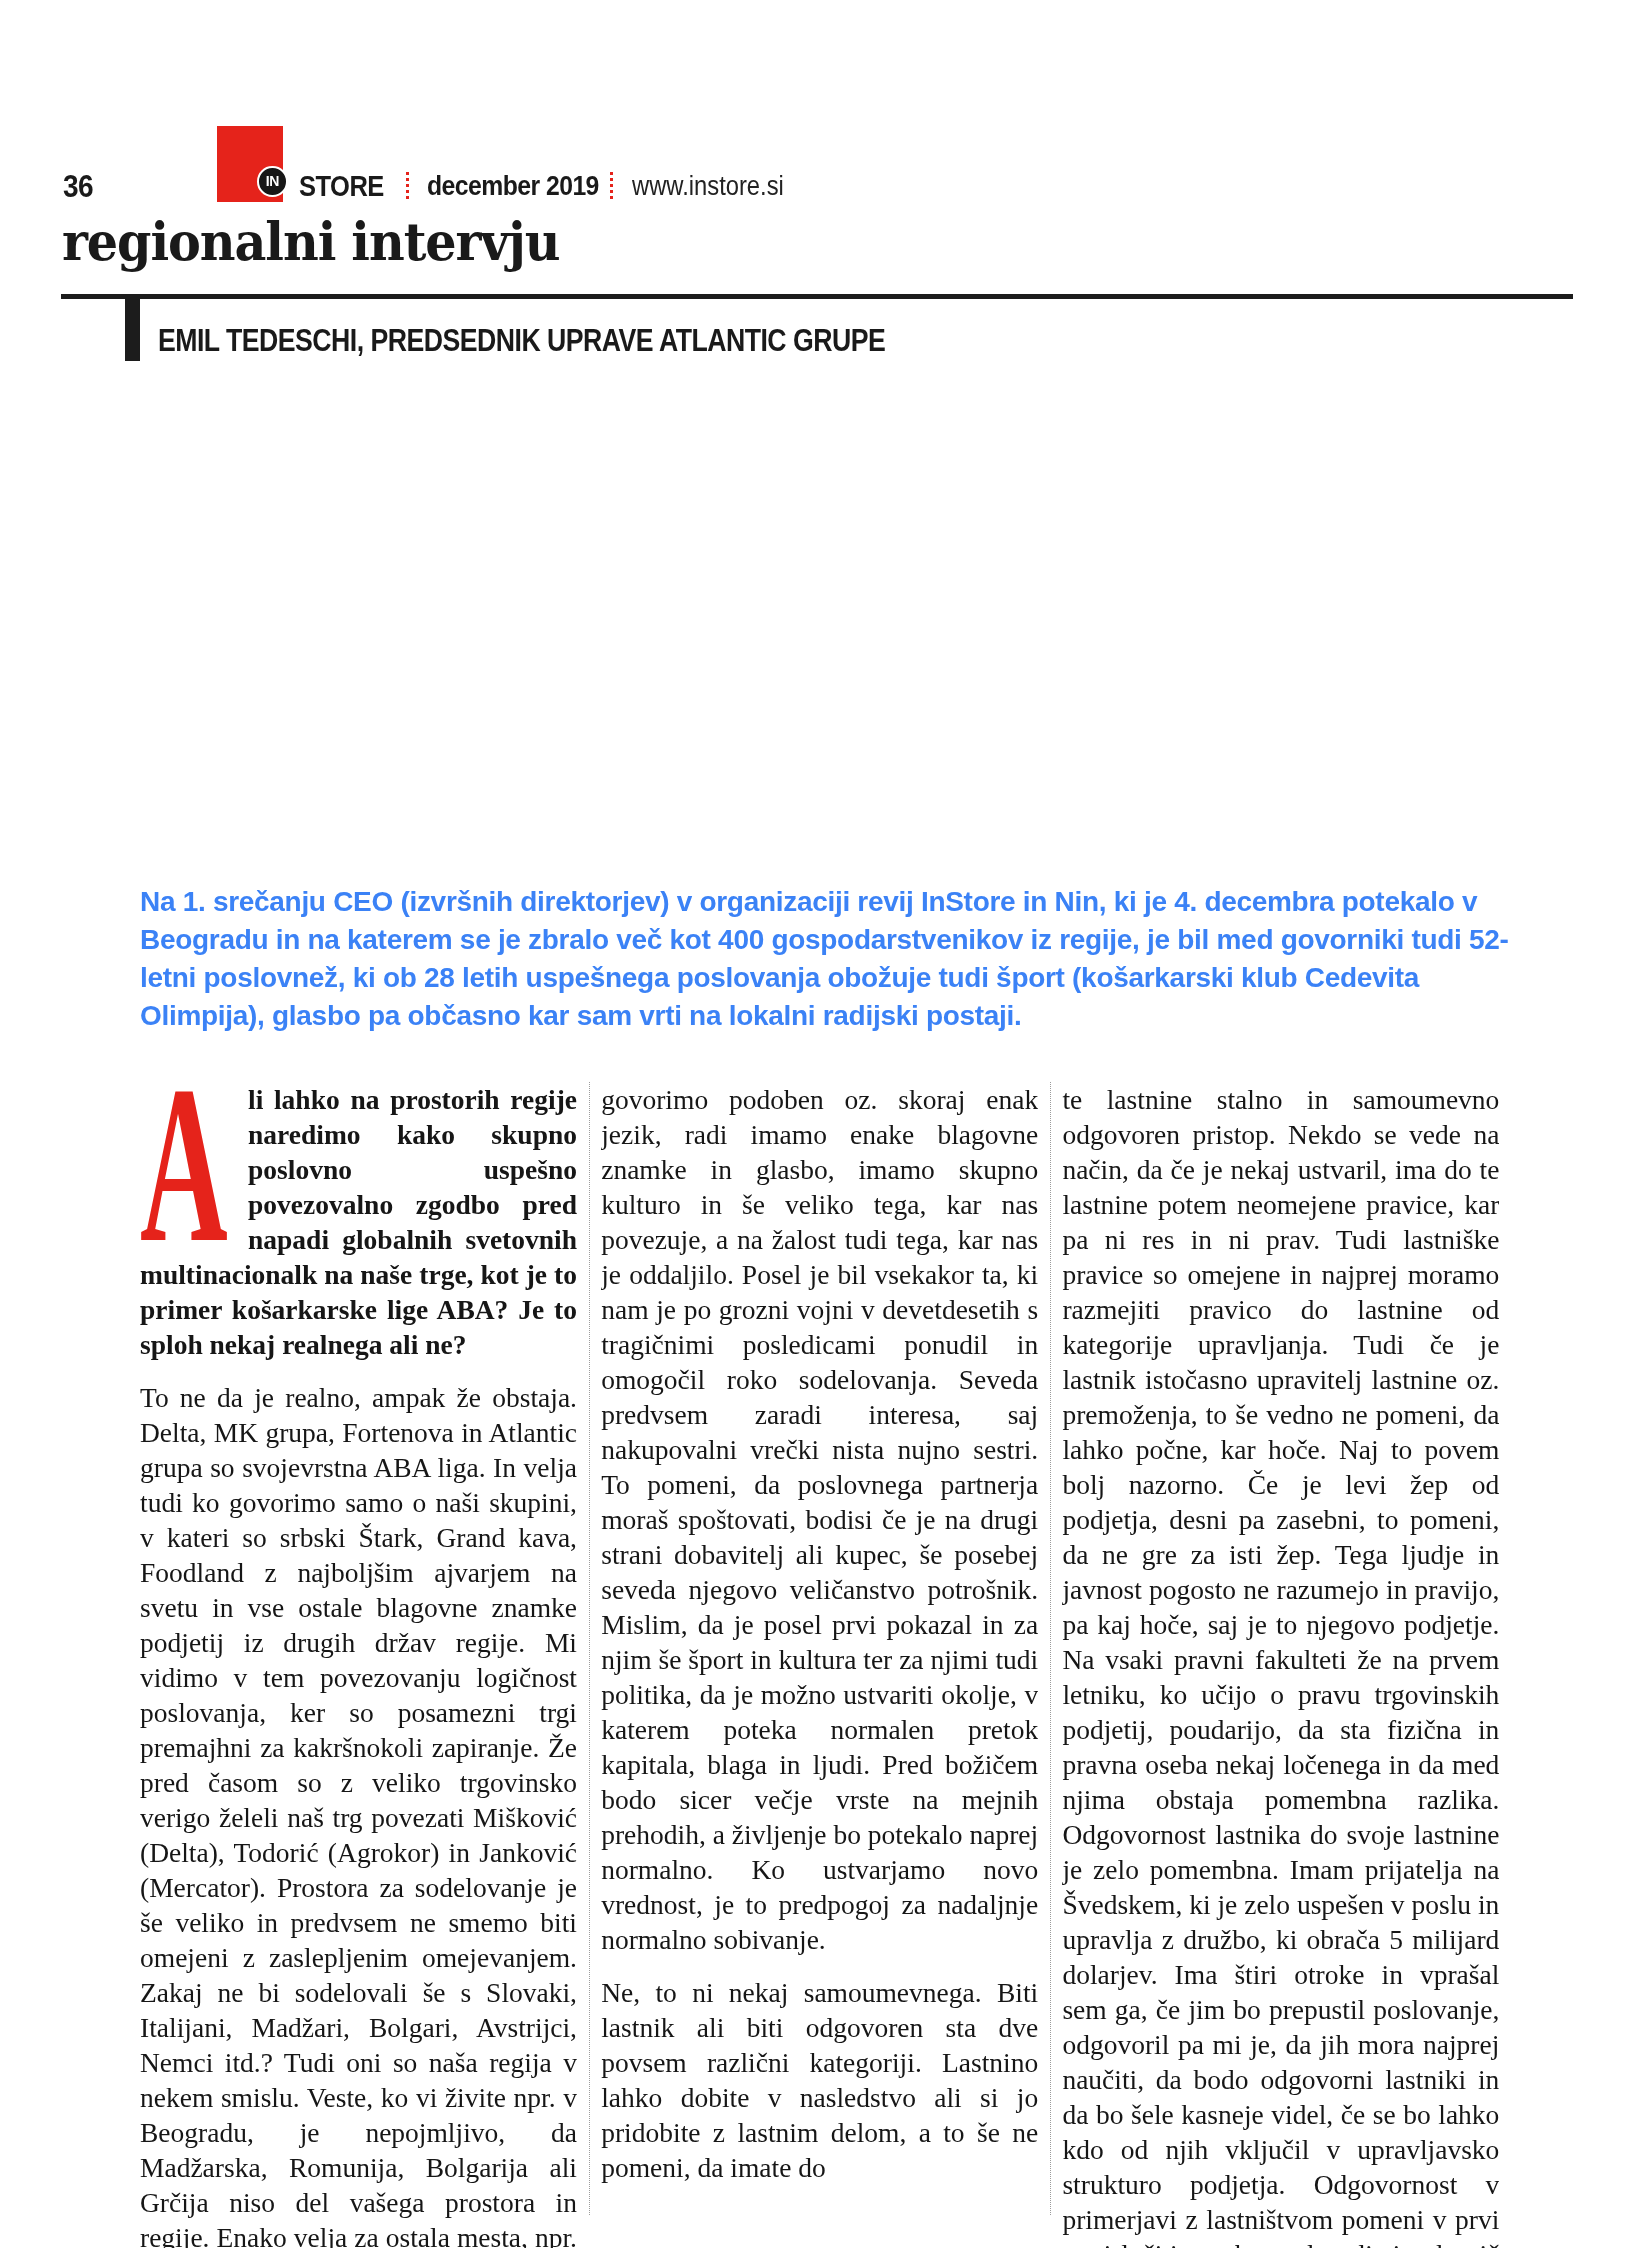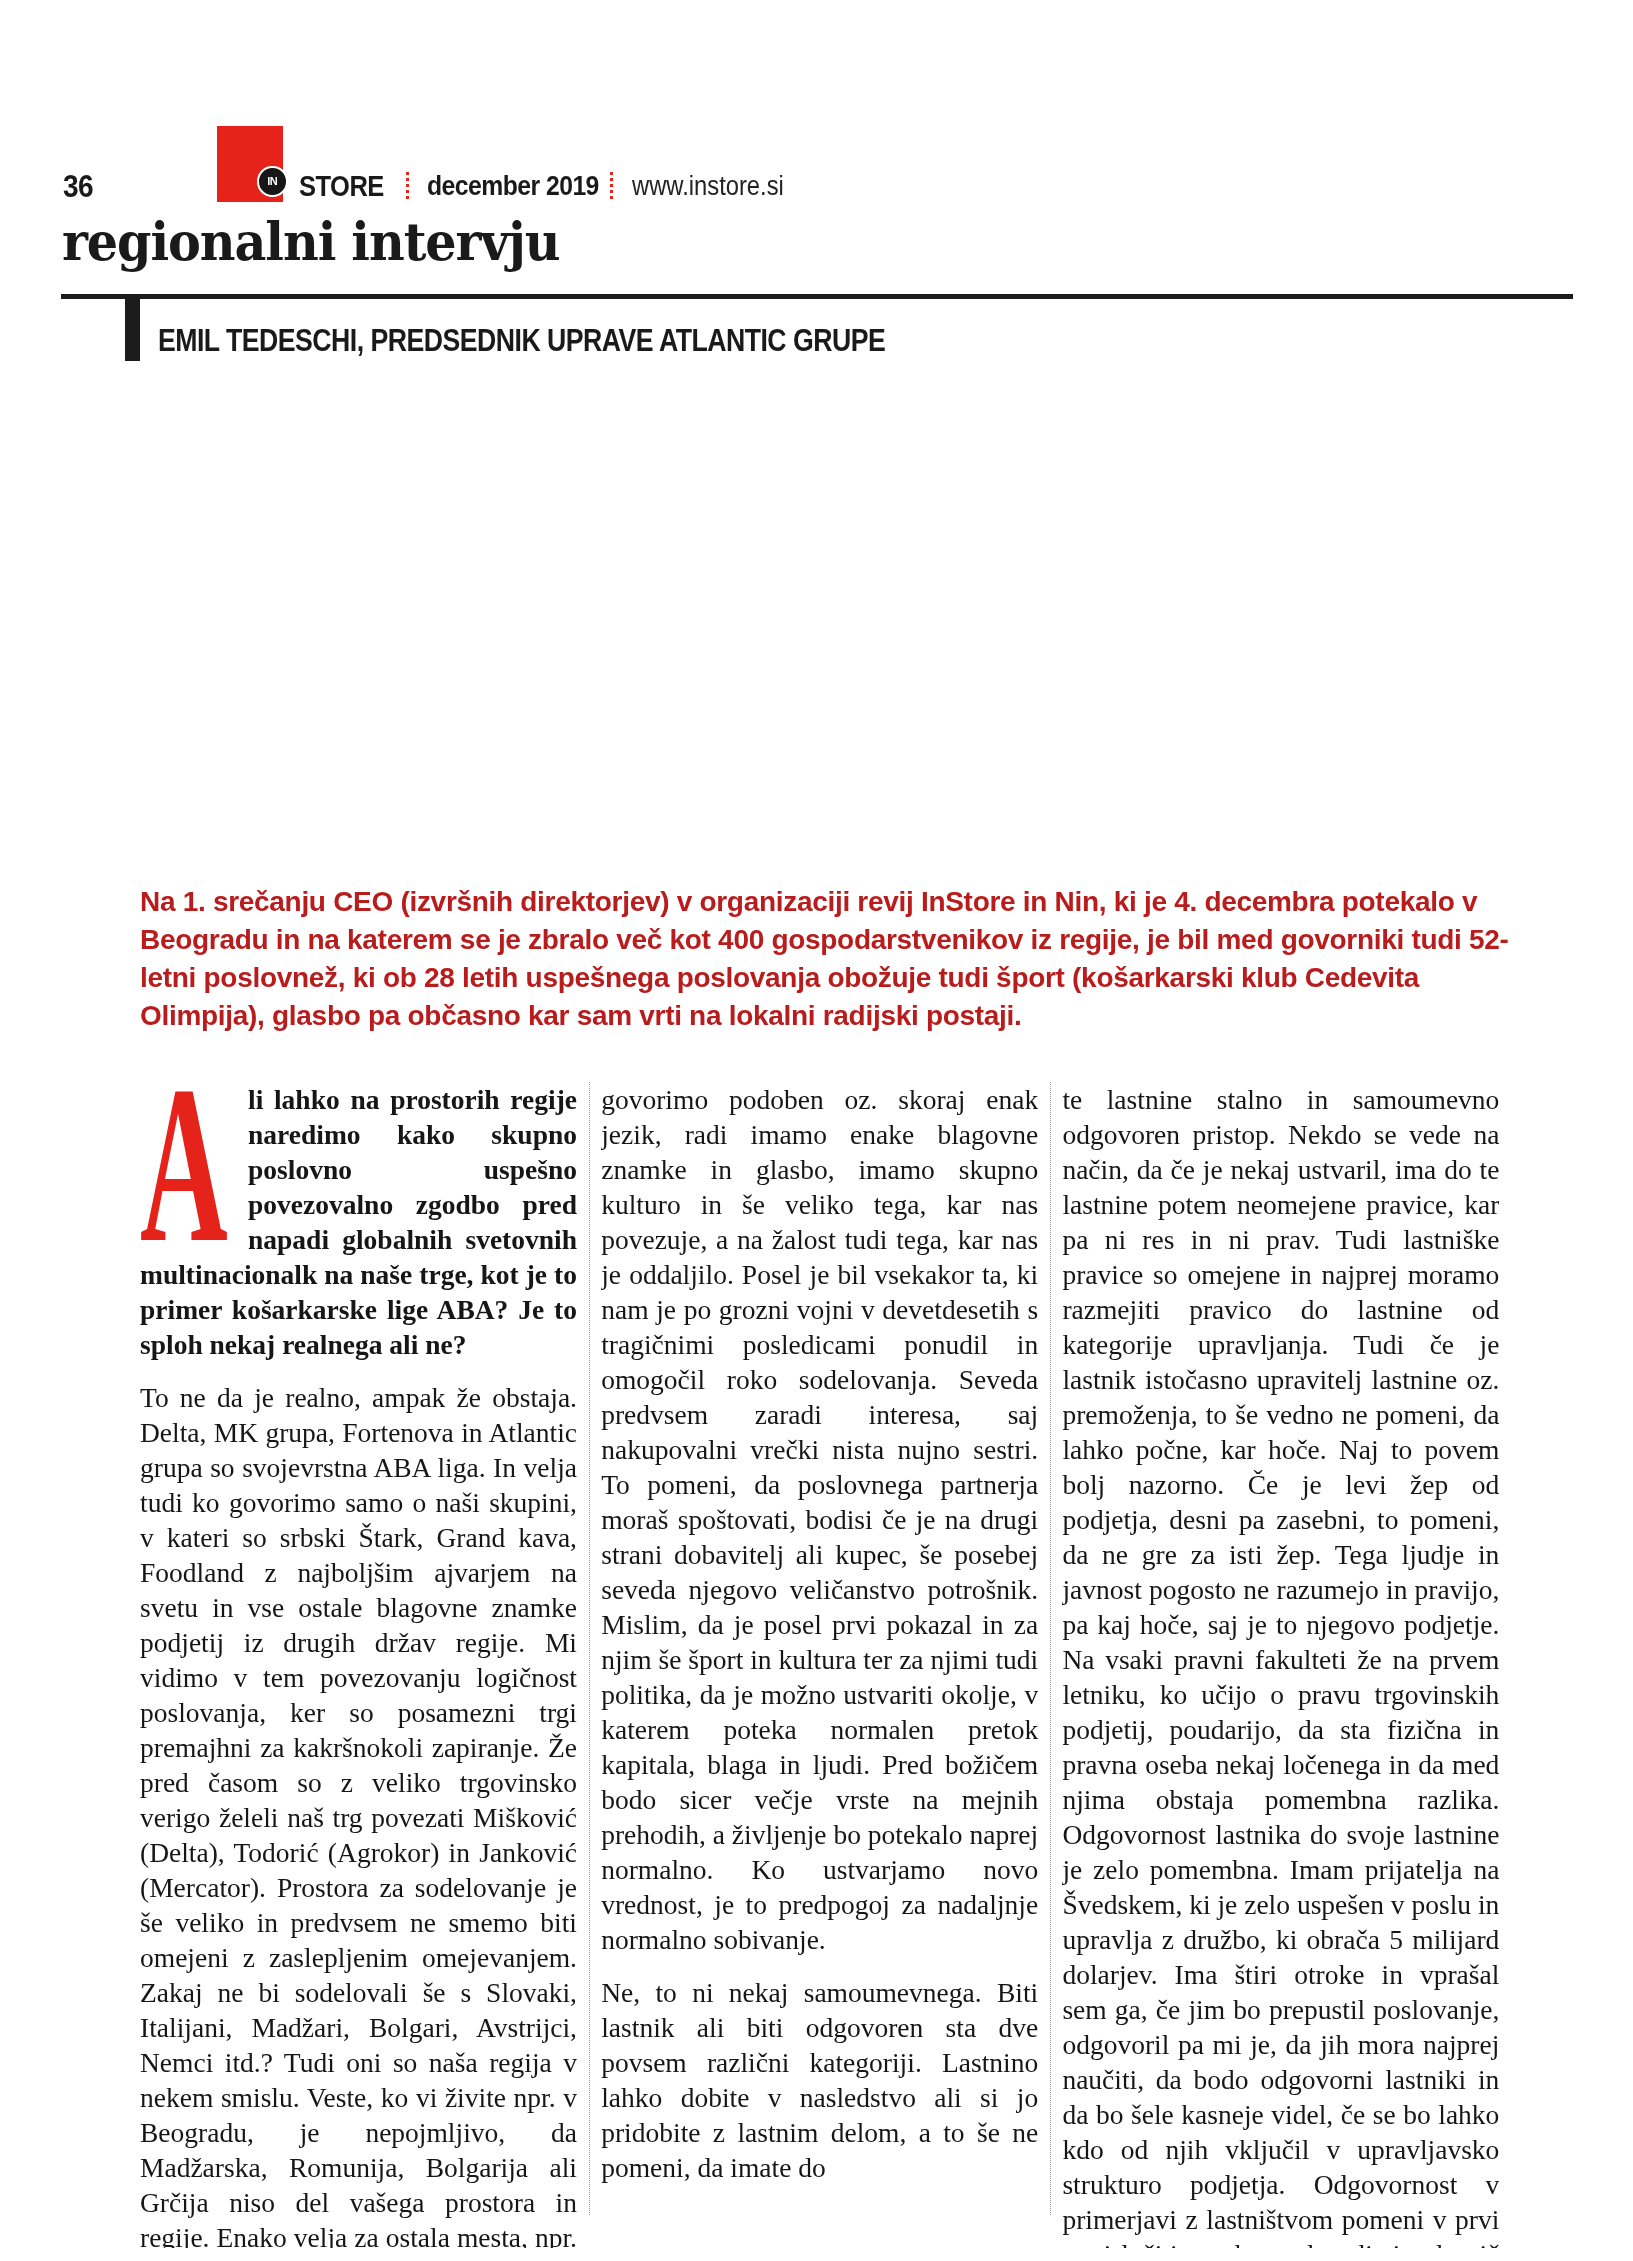--- a/index.html
+++ b/index.html
@@ -17,21 +17,21 @@
     transform:scaleX(.92); transform-origin:0 0;
   }
   .brand-red{
     position:absolute; left:217px; top:78px; width:66px; height:76px;
     background:var(--accent);
   }
   .brand-circle{
     position:absolute; left:257px; top:118px; width:30.5px; height:30.5px;
     background:#171717; border:2.4px solid #fff; border-radius:50%;
     display:flex; align-items:center; justify-content:center;
-    color:#fff; font-weight:bold; font-size:11px; letter-spacing:-0.6px;
+    color:#fff; font-weight:bold; font-size:14px; letter-spacing:-0.6px;
     box-sizing:border-box;
   }
   .brand-store{
     position:absolute; left:299px; top:122px;
     font-size:29px; font-weight:bold; letter-spacing:-0.6px;
     transform:scaleX(.88); transform-origin:0 0;
   }
   .hdr-dots{
     position:absolute; top:124px; width:0; height:27px;
     border-left:3.1px dotted var(--accent);
@@ -86,21 +86,21 @@
   .headline .hl{
     font-size:126px; font-weight:bold; line-height:138px;
     letter-spacing:-4.3px; white-space:nowrap;
     transform:scaleX(.79); transform-origin:0 0;
   }
 
   
   .lead{
     position:absolute; left:140px; top:835px; width:1374px;
     font-size:28px; font-weight:bold; line-height:38px;
-    letter-spacing:-0.3px; color:#b91c1c; text-align:left;
+    letter-spacing:-0.3px; color:#3b82f6; text-align:left;
   }
 
   
   .columns{
     position:absolute; left:140px; top:1034px; width:1363px; height:1166px;
     display:flex;
   }
   .col{
     width:437px; height:100%; overflow:hidden;
     font-family:"Liberation Serif", serif; font-size:27.5px; line-height:35px;

